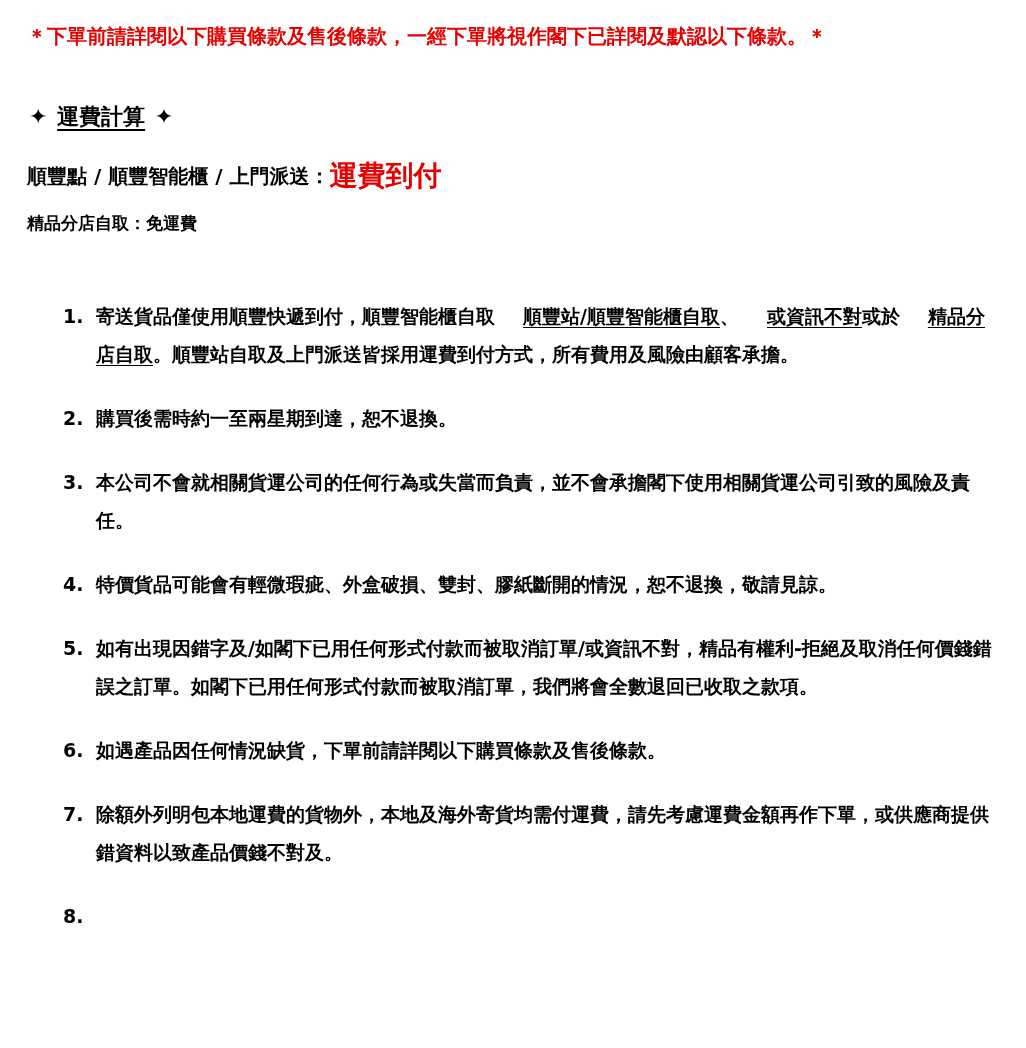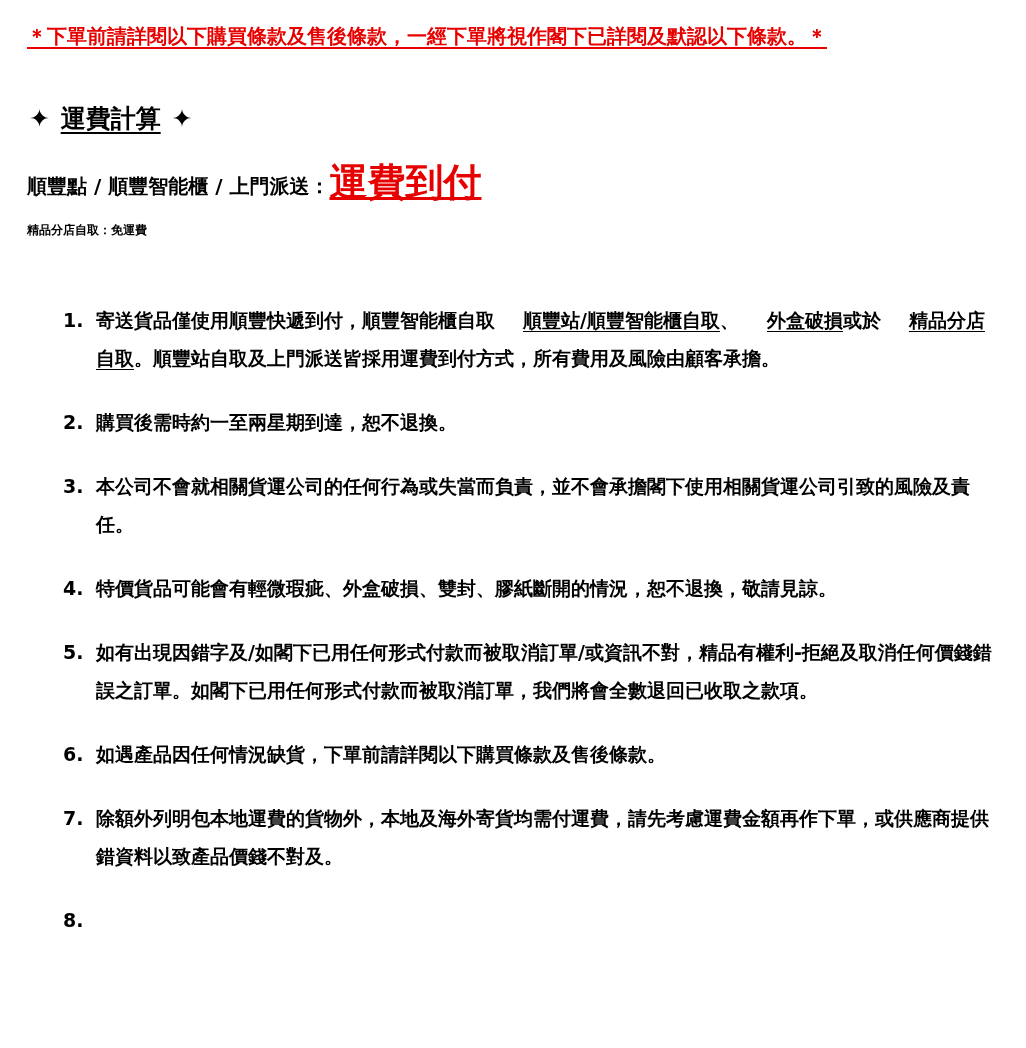--- a/index.html
+++ b/index.html
@@ -19,47 +19,45 @@
   }
   .page {
     width: 1026px;
     min-height: 1048px;
     padding: 14px 34px 30px 27px;
   }
   .notice {
     color: var(--red);
     font-size: 20px;
     line-height: 1.4;
-    text-decoration: underline;
     text-underline-offset: 4px;
     margin: 8px 0 52px 0;
   }
   .section-heading {
-    font-size: 25px;
+    font-size: 22px;
     margin: 0 0 28px 0;
   }
   .section-heading .h-title {
     text-decoration: underline;
     text-underline-offset: 5px;
   }
   .section-heading .star { padding: 0 2px; }
   .ship-line {
     font-size: 20px;
     margin: 0 0 20px 0;
     line-height: 1.6;
   }
   .ship-highlight {
     color: var(--red);
-    font-size: 38px;
+    font-size: 28px;
     line-height: 1;
     vertical-align: -2px;
-    text-decoration: underline;
   }
   .ship-line2 {
-    font-size: 12px;
+    font-size: 17px;
     margin: 0 0 62px 0;
   }
   .terms-heading { margin-bottom: 32px; }
   .terms-list {
     padding-left: 36px;
     font-size: 19px;
   }
   .term {
     display: flex;
     align-items: flex-start;
@@ -96,21 +94,21 @@
   <p class="ship-line"><span>順豐點 / 順豐智能櫃 / 上門派送：</span><span class="ship-highlight">運費到付</span></p>
 
   <p class="ship-line2">精品分店自取：免運費</p>
 
 
   <div class="terms-list">
 
     <div class="term">
       <span class="num">1.</span>
       <div class="body">
-        <p><span>寄送貨品僅使用順豐快遞到付，順豐智能櫃自取</span><span class="u">順豐站/順豐智能櫃自取</span><span>、</span><span class="u">外盒破損</span><span>或於</span><span class="u">精品分店自取</span><span>。順豐站自取及上門派送皆採用運費到付方式，所有費用及風險由顧客承擔。</span></p>
+        <p><span>寄送貨品僅使用順豐快遞到付，順豐智能櫃自取</span><span class="u">順豐站/順豐智能櫃自取</span><span>、</span><span class="u">或資訊不對</span><span>或於</span><span class="u">精品分店自取</span><span>。順豐站自取及上門派送皆採用運費到付方式，所有費用及風險由顧客承擔。</span></p>
       </div>
     </div>
 
     <div class="term">
       <span class="num">2.</span>
       <div class="body">購買後需時約一至兩星期到達，恕不退換。</div>
     </div>
 
     <div class="term">
       <span class="num">3.</span>

